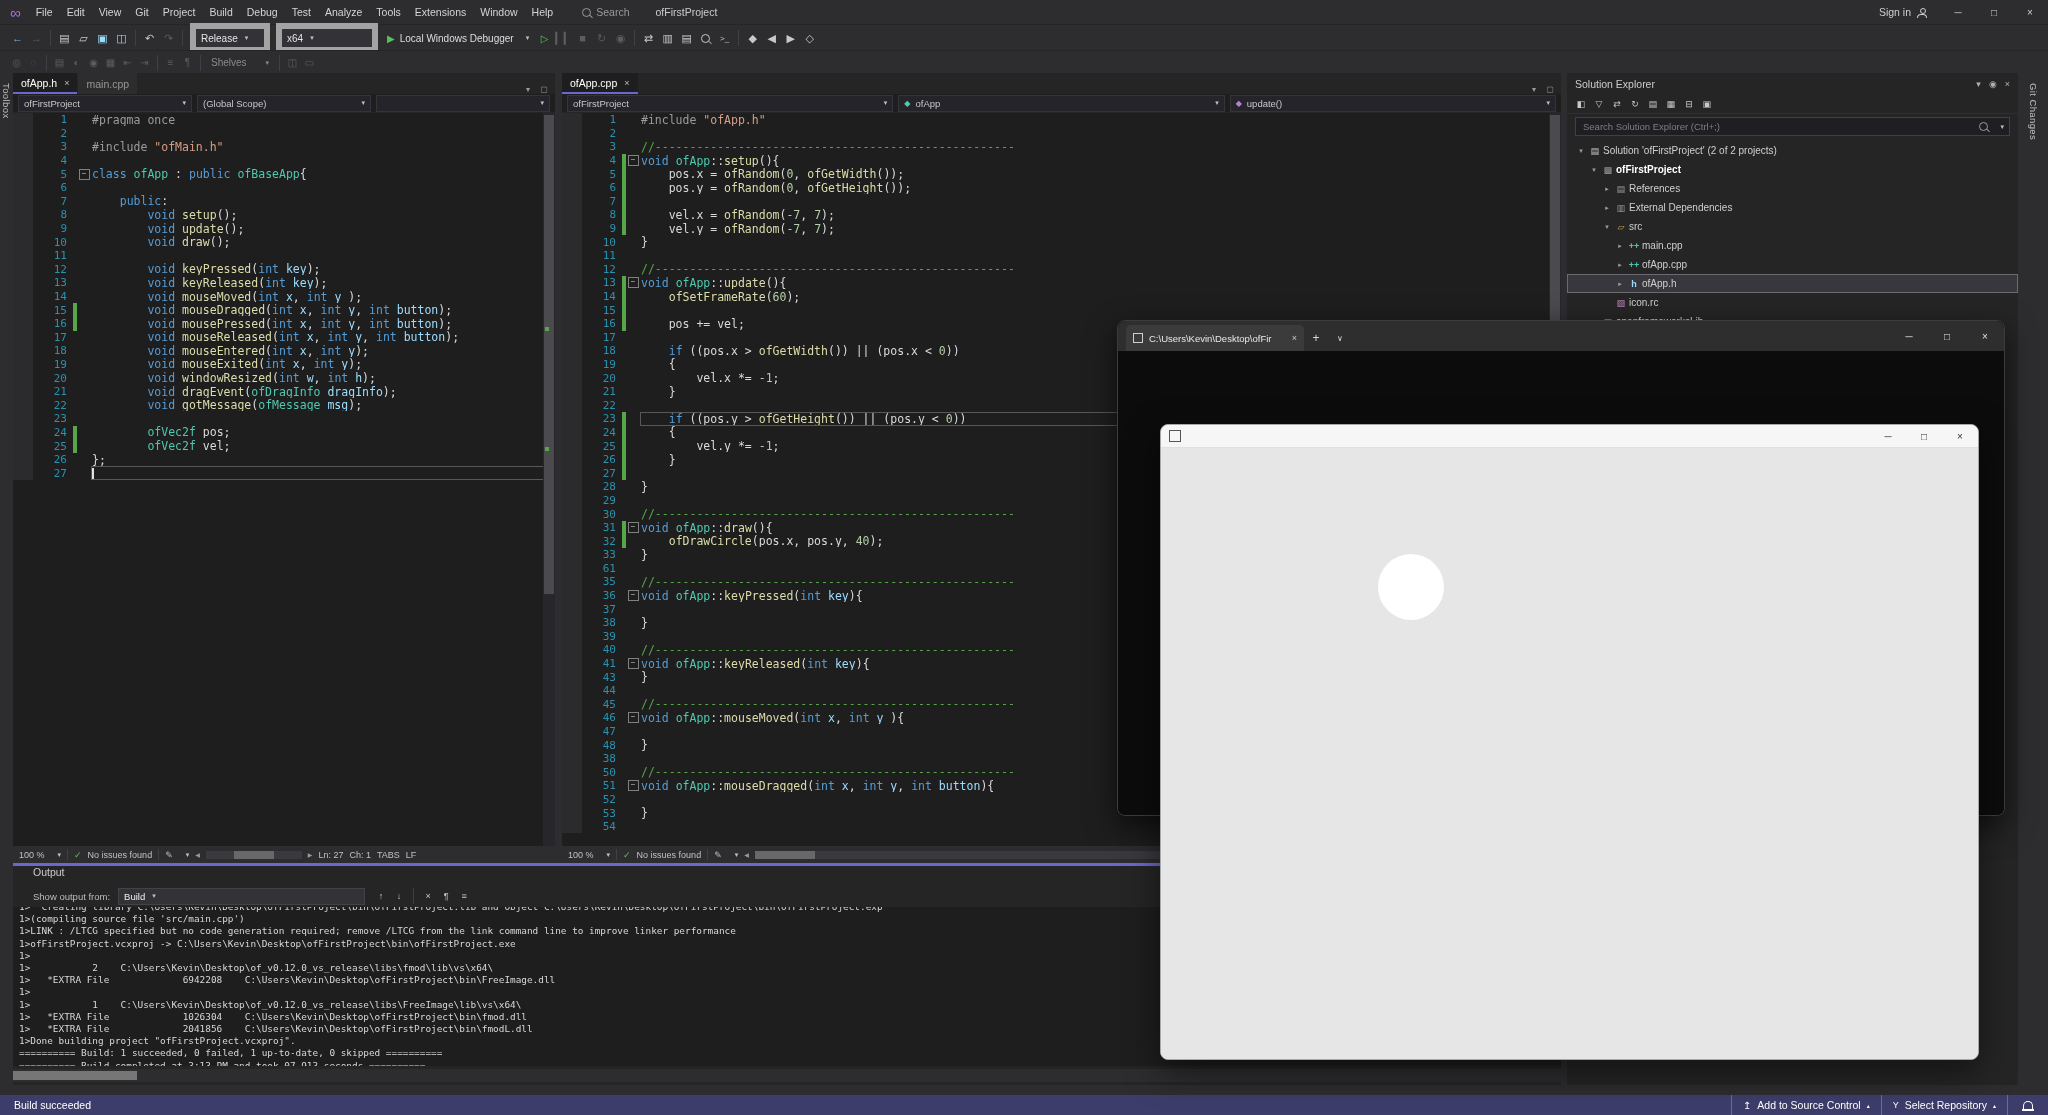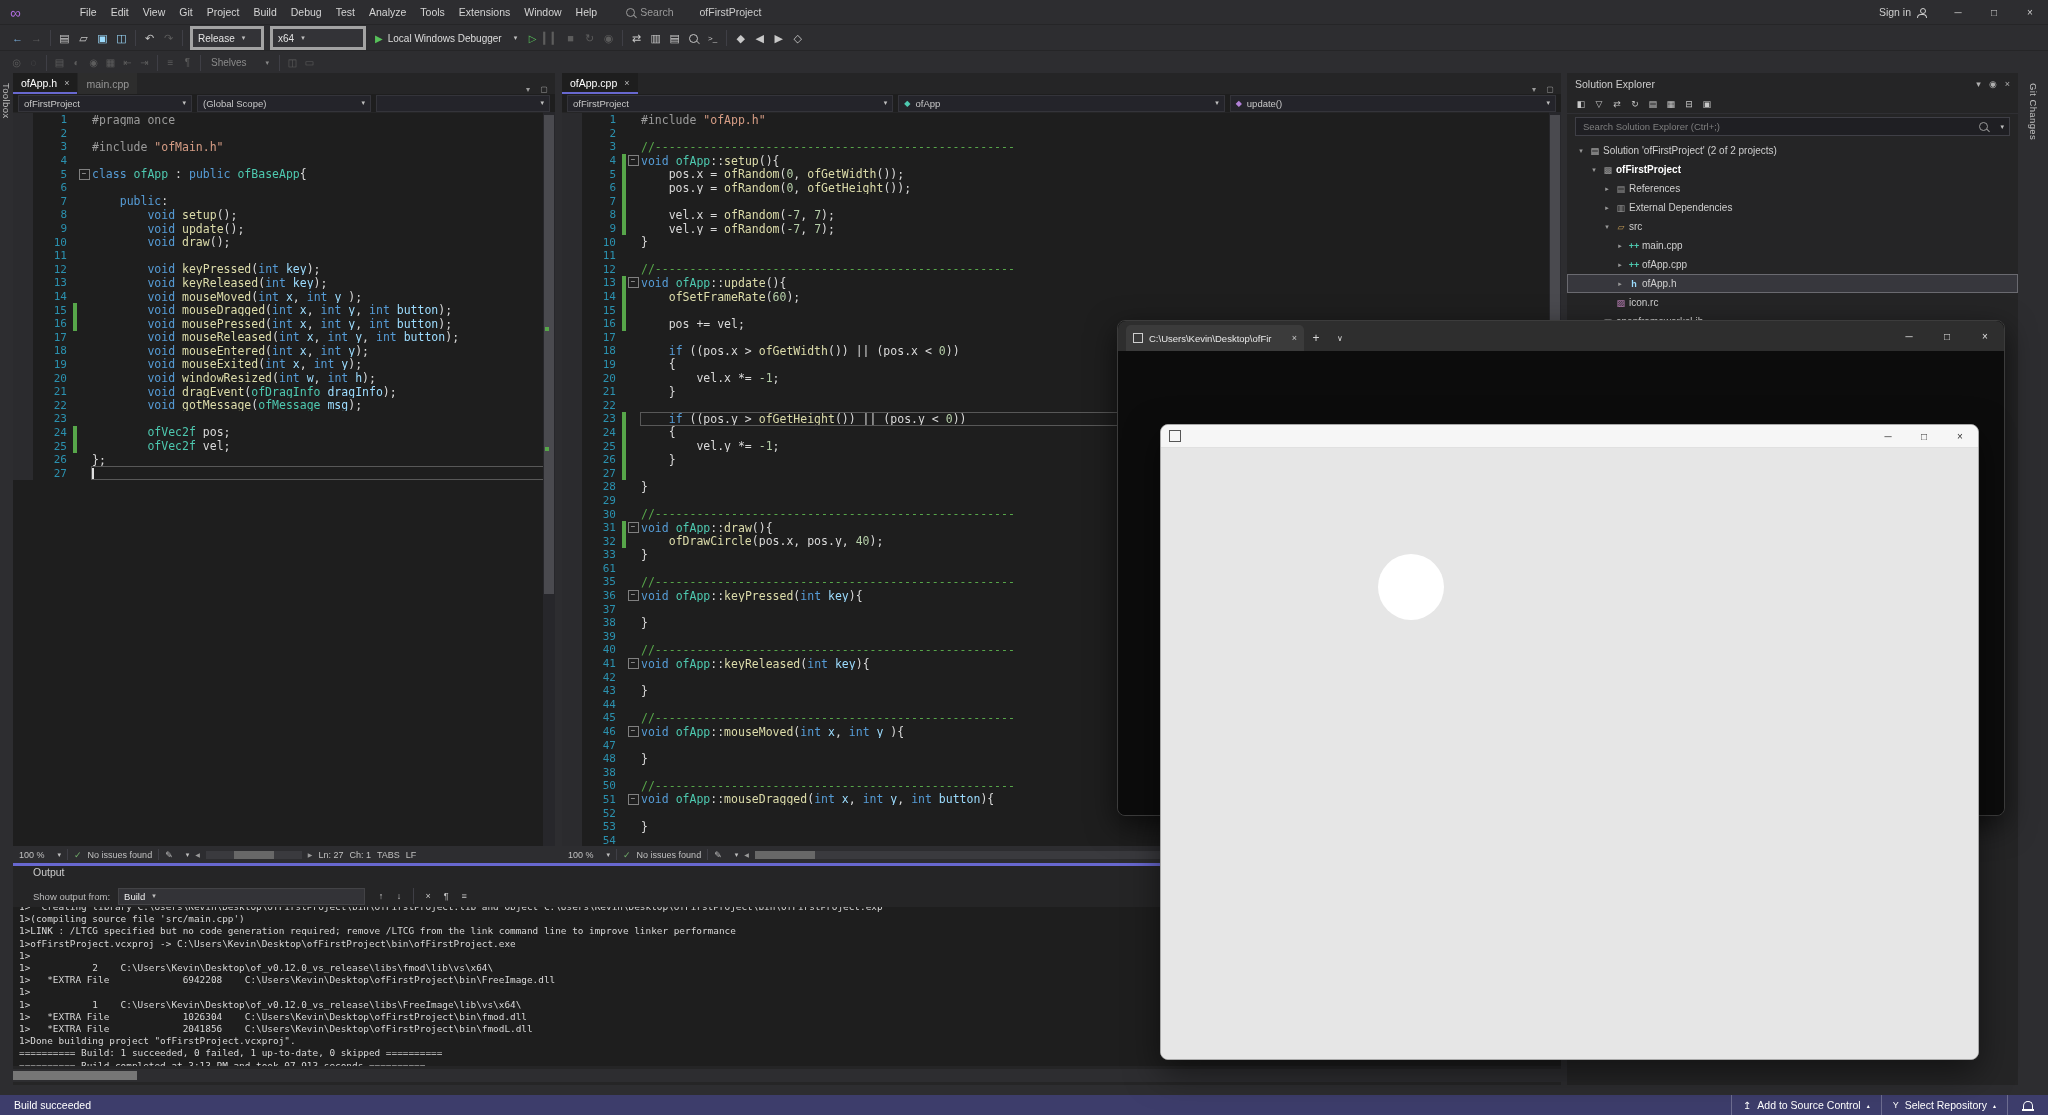--- a/index.html
+++ b/index.html
@@ -22,21 +22,21 @@
   .mag::after{content:"";position:absolute;width:4px;height:1.4px;background:#9a9a9a;left:6px;top:7px;transform:rotate(45deg);}
 
   #toolbar1{position:absolute;left:0;top:24px;width:2048px;height:26px;background:#2d2d30;
             border-top:1px solid #252527;display:flex;align-items:center;padding-left:8px;font-size:10px;color:#c8c8c8;}
   #toolbar2{position:absolute;left:0;top:50px;width:2048px;height:23px;background:#2d2d30;
             border-top:1px solid #252527;border-bottom:1px solid #222;display:flex;align-items:center;padding-left:8px;font-size:10px;}
   .icon{display:inline-flex;align-items:center;justify-content:center;width:19px;height:20px;font-size:11px;color:#c8c8c8;}
   .icon.small{width:17px;font-size:10px;}
   .dis{color:#5d5d5d !important;}
   .tbsep{width:1px;height:16px;background:#3f3f46;margin:0 4px;}
-  .tb-combo{display:flex;align-items:center;height:18px;background:#333337;border:3px solid #a3a3a3;
+  .tb-combo{display:flex;align-items:center;height:18px;background:#333337;border:6px solid #a3a3a3;
             padding:0 5px;color:#e4e4e4;margin:0 3px;}
   .cd{font-size:7px;color:#c0c0c0;margin-left:7px;}
   .runbtn{display:flex;align-items:center;gap:5px;margin:0 6px;color:#dddddd;}
   .play{color:#57c15a;font-size:10px;}
   .playo{color:#57c15a;font-size:10px;}
   .shelves{color:#8a8a8a;display:flex;align-items:center;gap:12px;margin:0 6px;}
 
   
   .vstrip{position:absolute;top:73px;height:1012px;background:#2d2d30;}
   .vtext{writing-mode:vertical-rl;font-size:9.5px;color:#c0c0c0;margin:10px auto 0;display:block;letter-spacing:.4px;}
@@ -153,21 +153,21 @@
   .app-canvas{position:relative;height:612px;background:#e6e6e6;}
   .app-circle{position:absolute;left:217px;top:106px;width:66px;height:66px;border-radius:50%;background:#ffffff;}
 </style>
 </head>
 <body>
 
 <div id="screen">
 
   <div id="menubar">
     <span class="vslogo">∞</span>
-    <div id="menu-items" style="display:flex;margin-left:44px;">
+    <div id="menu-items" style="display:flex;">
         <div class="menu-item">File</div>
         <div class="menu-item">Edit</div>
         <div class="menu-item">View</div>
         <div class="menu-item">Git</div>
         <div class="menu-item">Project</div>
         <div class="menu-item">Build</div>
         <div class="menu-item">Debug</div>
         <div class="menu-item">Test</div>
         <div class="menu-item">Analyze</div>
         <div class="menu-item">Tools</div>
@@ -835,27 +835,20 @@
           <span class="bp"></span>
           <span class="ln">41</span>
           <span class="chg"></span>
           <span class="fold">
             <span class="fbox">−</span>
           </span>
           <span class="ct"><span class="tk-kw">void </span><span class="tk-ty">ofApp</span><span class="tk-pl">::</span><span class="tk-fn">keyReleased</span><span class="tk-pl">(</span><span class="tk-kw">int</span><span class="tk-pr"> key</span><span class="tk-pl">){</span></span>
         </div>
         <div class="cl">
           <span class="bp"></span>
-          <span class="ln">42</span>
-          <span class="chg"></span>
-          <span class="fold"></span>
-          <span class="ct"></span>
-        </div>
-        <div class="cl">
-          <span class="bp"></span>
           <span class="ln">43</span>
           <span class="chg"></span>
           <span class="fold"></span>
           <span class="ct"><span class="tk-pl">}</span></span>
         </div>
         <div class="cl">
           <span class="bp"></span>
           <span class="ln">44</span>
           <span class="chg"></span>
           <span class="fold"></span>

